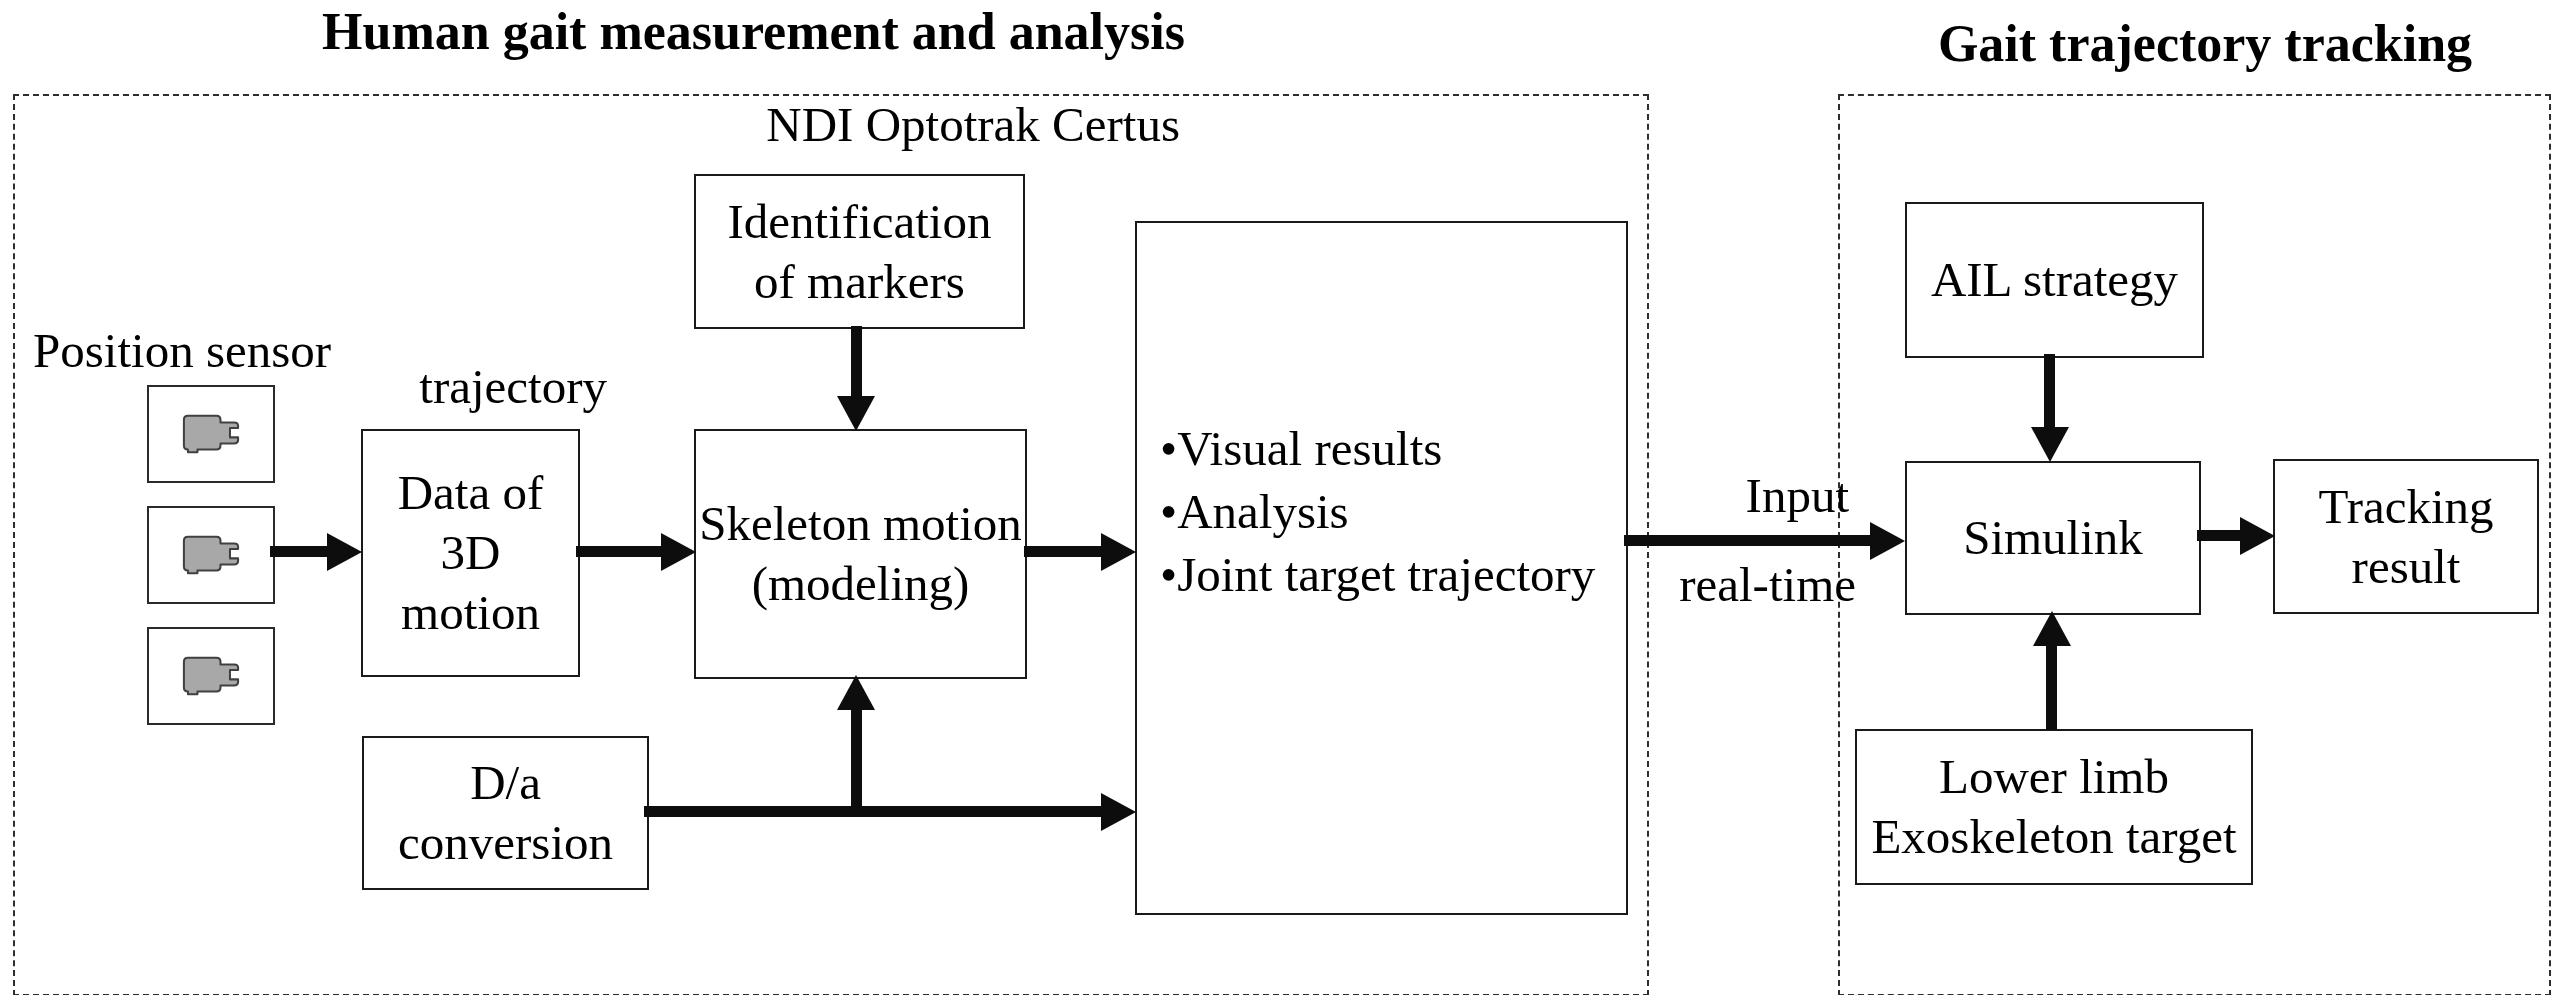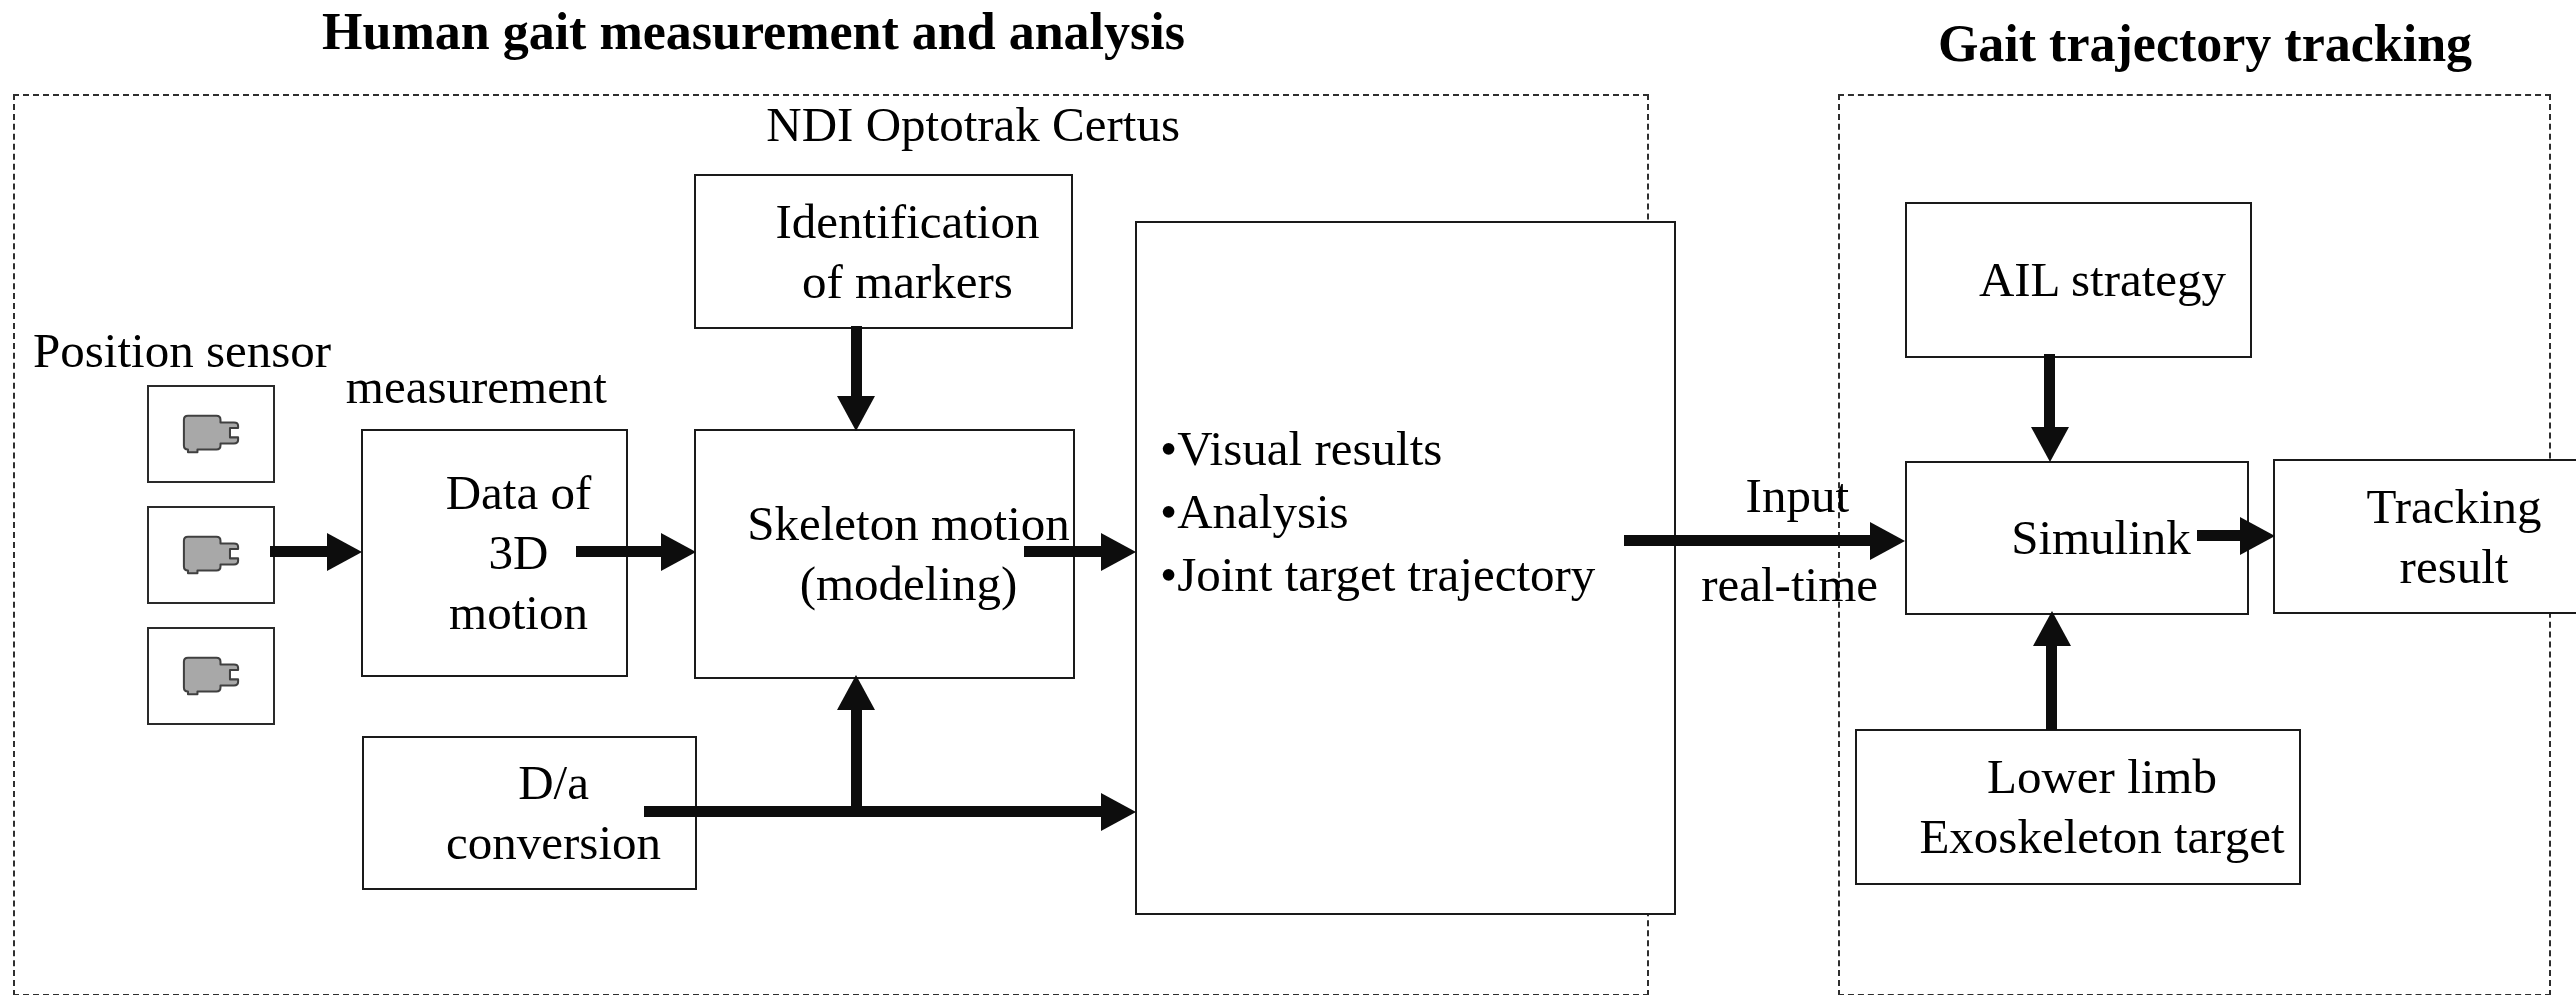--- a/index.html
+++ b/index.html
@@ -7,21 +7,21 @@
     position:relative;width:2576px;height:995px;background:#ffffff;
     font-family:"Liberation Serif","DejaVu Serif",serif;color:#000;overflow:hidden;
   }
   .dashed{position:absolute;border:2.8px dashed #2e2e2e;background:transparent;}
   .title{position:absolute;font-weight:bold;font-size:52px;line-height:57px;text-align:center;white-space:nowrap;}
   .lbl{position:absolute;font-size:49px;line-height:54px;white-space:nowrap;}
   .lbl.center{text-align:right;}
   .box{
     position:absolute;background:#ffffff;border:2.1px solid #1a1a1a;
     display:flex;flex-direction:column;align-items:center;justify-content:center;
-    font-size:49px;line-height:60px;text-align:center;padding-left:48px;
+    font-size:49px;line-height:60px;text-align:center;
   }
   .box .ln{white-space:nowrap;}
   .bullets{position:absolute;font-size:49px;line-height:63px;text-align:left;}
   .bullets div{white-space:nowrap;}
   .shaft{position:absolute;background:#0d0d0d;}
   .head{position:absolute;width:0;height:0;}
   .head.right{border-top:19px solid transparent;border-bottom:19px solid transparent;border-left:35px solid #0d0d0d;}
   .head.down{border-left:19px solid transparent;border-right:19px solid transparent;border-top:35px solid #0d0d0d;}
   .head.up{border-left:19px solid transparent;border-right:19px solid transparent;border-bottom:35px solid #0d0d0d;}
   .cam-box{
@@ -35,23 +35,23 @@
 <div class="canvas">
 
   <div class="dashed" style="left:13.3px;top:94px;width:1632px;height:898px;"></div>
   <div class="dashed" style="left:1838px;top:94px;width:709px;height:898px;"></div>
 
   <div class="title" style="left:265px;top:2.8px;width:977px;">Human gait measurement and analysis</div>
   <div class="title" style="left:1877px;top:15.4px;width:656px;">Gait trajectory tracking</div>
 
   <div class="lbl center" style="left:482px;top:98px;width:698px;">NDI Optotrak Certus</div>
   <div class="lbl" style="left:33px;top:324px;">Position sensor</div>
-  <div class="lbl center" style="left:342px;top:360px;width:265px;">measurement</div>
+  <div class="lbl center" style="left:342px;top:360px;width:265px;">trajectory</div>
   <div class="lbl center" style="left:1647px;top:469px;width:202px;">Input</div>
-  <div class="lbl center" style="left:1626px;top:558px;width:230px;padding-left:22px;">real-time</div>
+  <div class="lbl center" style="left:1626px;top:558px;width:230px;">real-time</div>
 
   <div class="cam-box" style="left:147px;top:385px;width:124px;height:94px;">
     <svg width="70" height="42" viewBox="0 0 100 62">
       <path d="M10 10 Q10 4 16 4 H58 Q64 4 64 10 V14 H84 Q90 14 90 19 V22 H78 V36 H90 V40 Q90 45 84 45 H64 V48 Q64 54 58 54 H30 V58 H16 V54 Q10 54 10 48 Z" fill="#a8a8a8" stroke="#404040" stroke-width="3" stroke-linejoin="round"></path>
     </svg>
   </div>
   <div class="cam-box" style="left:147px;top:506px;width:124px;height:94px;">
     <svg width="70" height="42" viewBox="0 0 100 62">
       <path d="M10 10 Q10 4 16 4 H58 Q64 4 64 10 V14 H84 Q90 14 90 19 V22 H78 V36 H90 V40 Q90 45 84 45 H64 V48 Q64 54 58 54 H30 V58 H16 V54 Q10 54 10 48 Z" fill="#a8a8a8" stroke="#404040" stroke-width="3" stroke-linejoin="round"></path>
     </svg>

